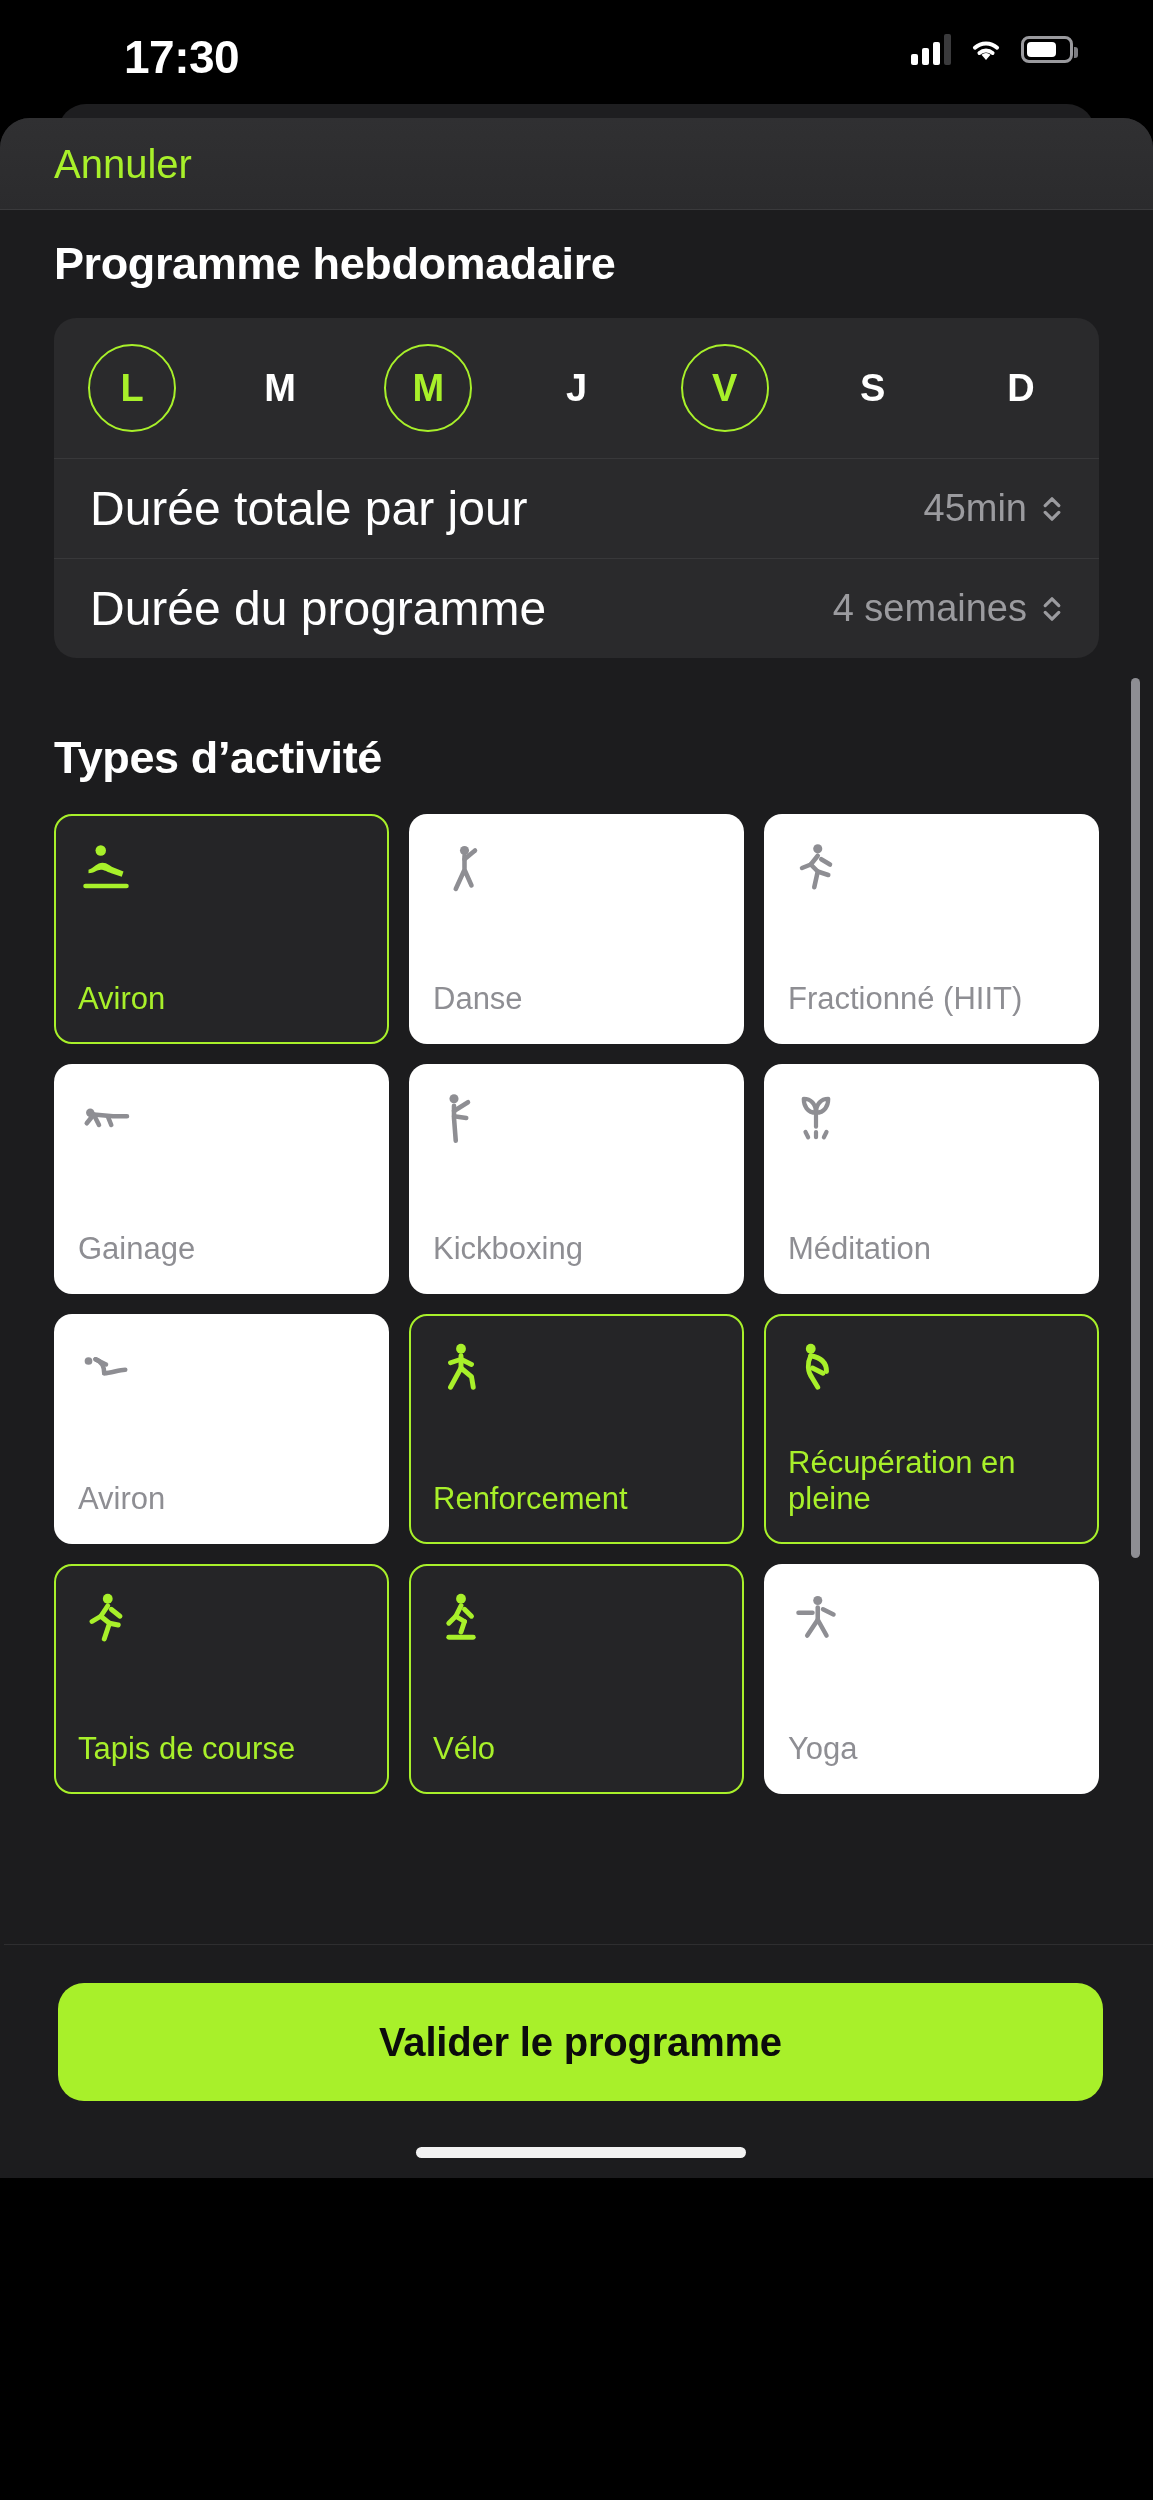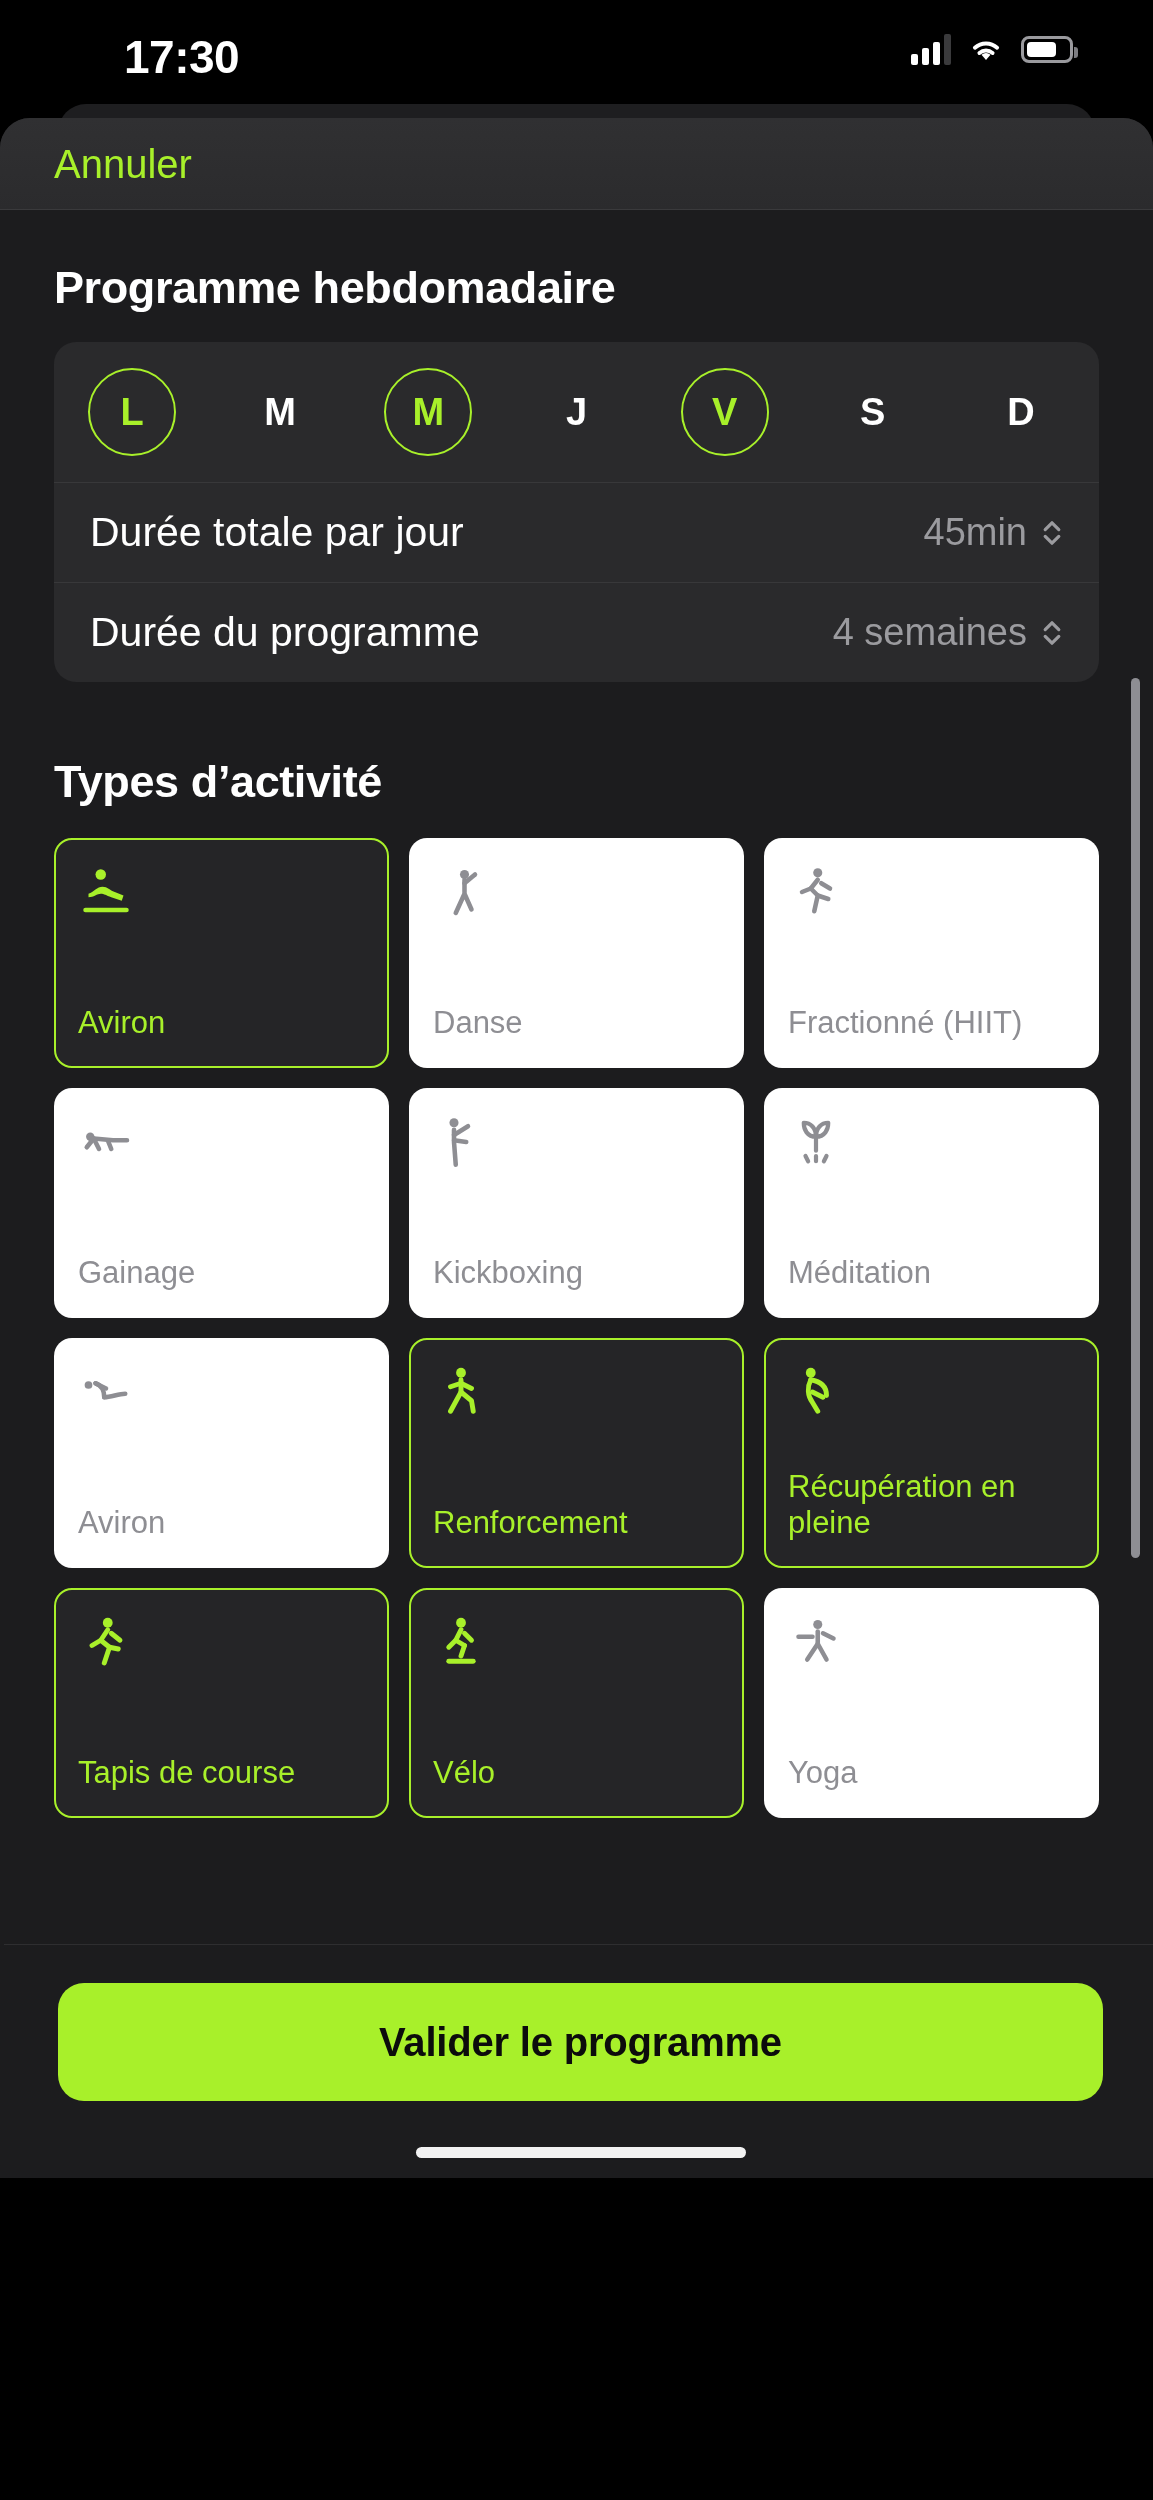--- a/index.html
+++ b/index.html
@@ -32,35 +32,35 @@
 
   .sheet-header { height:92px; position:relative;
                   background:linear-gradient(180deg,#303032 0%,#2b2b2d 100%);
                   border-bottom:1px solid #3a3a3c; }
   .cancel { position:absolute; left:54px; top:50%; transform:translateY(-50%);
             color:#a8f02a; font-size:40px; letter-spacing:0px; background:none;
             border:none; font-family:inherit; cursor:pointer; }
 
   .body { padding:0 54px; }
   .section-title { color:#fff; font-size:45px; font-weight:700; letter-spacing:-0.4px; }
-  #h-weekly { margin-top:52px; }
+  #h-weekly { margin-top:28px; }
   #h-activity { margin-top:74px; margin-bottom:30px; }
 
   
   .card { margin-top:28px; background:#2a2a2c; border-radius:22px; overflow:hidden; }
   .days { display:flex; justify-content:space-between; align-items:center;
           padding:26px 34px 26px 34px; }
   .day { width:88px; height:88px; border-radius:50%; display:flex; align-items:center;
          justify-content:center; font-size:38px; font-weight:600; color:#ffffff;
          border:2.5px solid transparent; cursor:pointer; }
   .day.on { border-color:#a8f02a; color:#a8f02a; }
 
   .srow { display:flex; align-items:center; justify-content:space-between;
           padding:0 36px; height:100px; border-top:1px solid #38383a; cursor:pointer; }
-  .srow .lab { color:#fff; font-size:41px;text-align:center; }
+  .srow .lab { color:#fff; font-size:48px;text-align:center; }
   .srow .val { color:#9b9b9f; font-size:38px; display:flex; align-items:center; gap:14px; }
   .chev { width:22px; height:34px; flex:none; }
 
   
   .grid { display:grid; grid-template-columns:repeat(3,1fr); gap:20px; }
   .tile { background:#ffffff; border:2.5px solid transparent; border-radius:18px;
           height:230px; padding:24px 22px; display:flex; flex-direction:column;
           justify-content:space-between; cursor:pointer; }
   .tile.on { border-color:#a8f02a; background:#252527; }
   .tile .ic { width:56px; height:56px; color:#8e8e93; }

